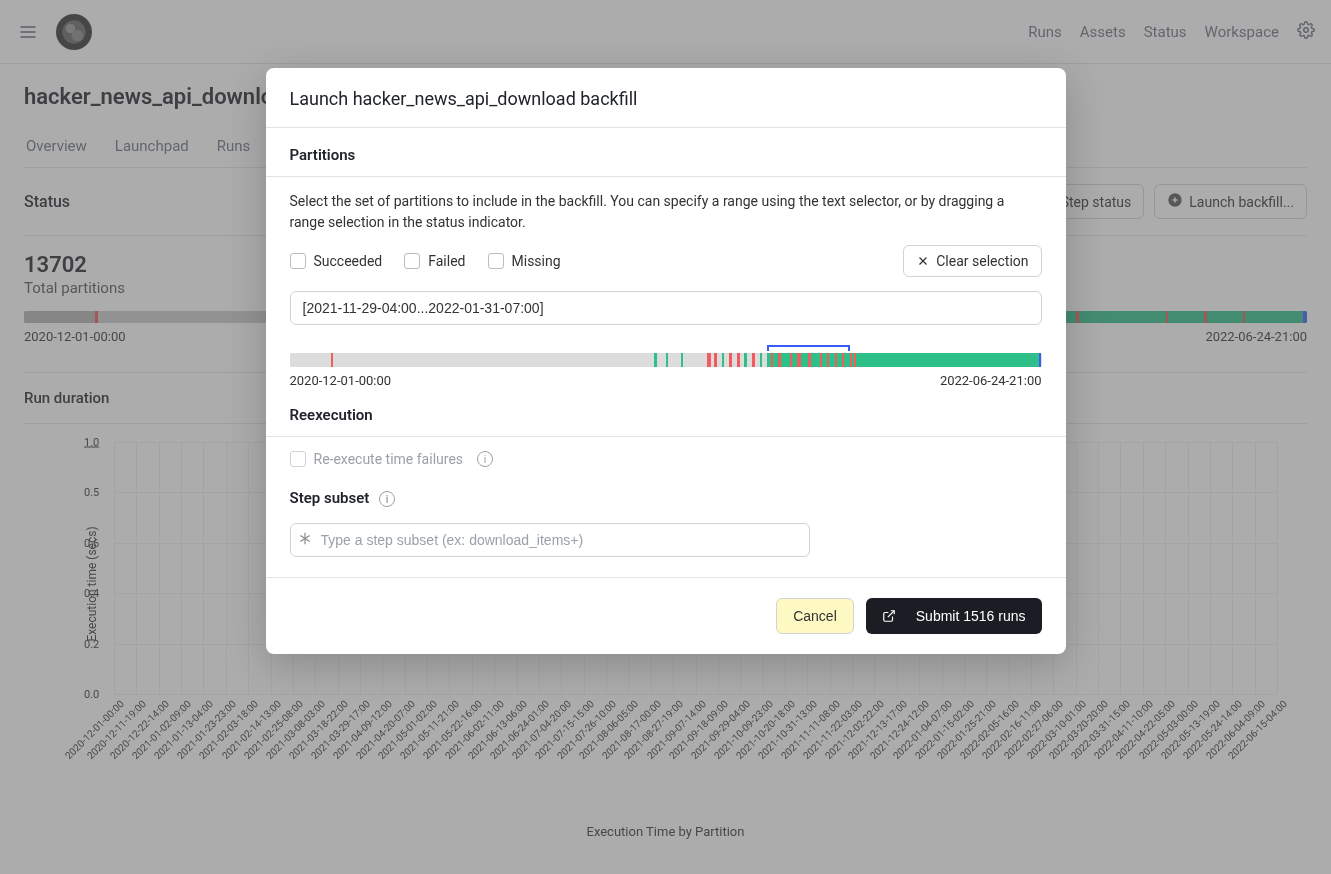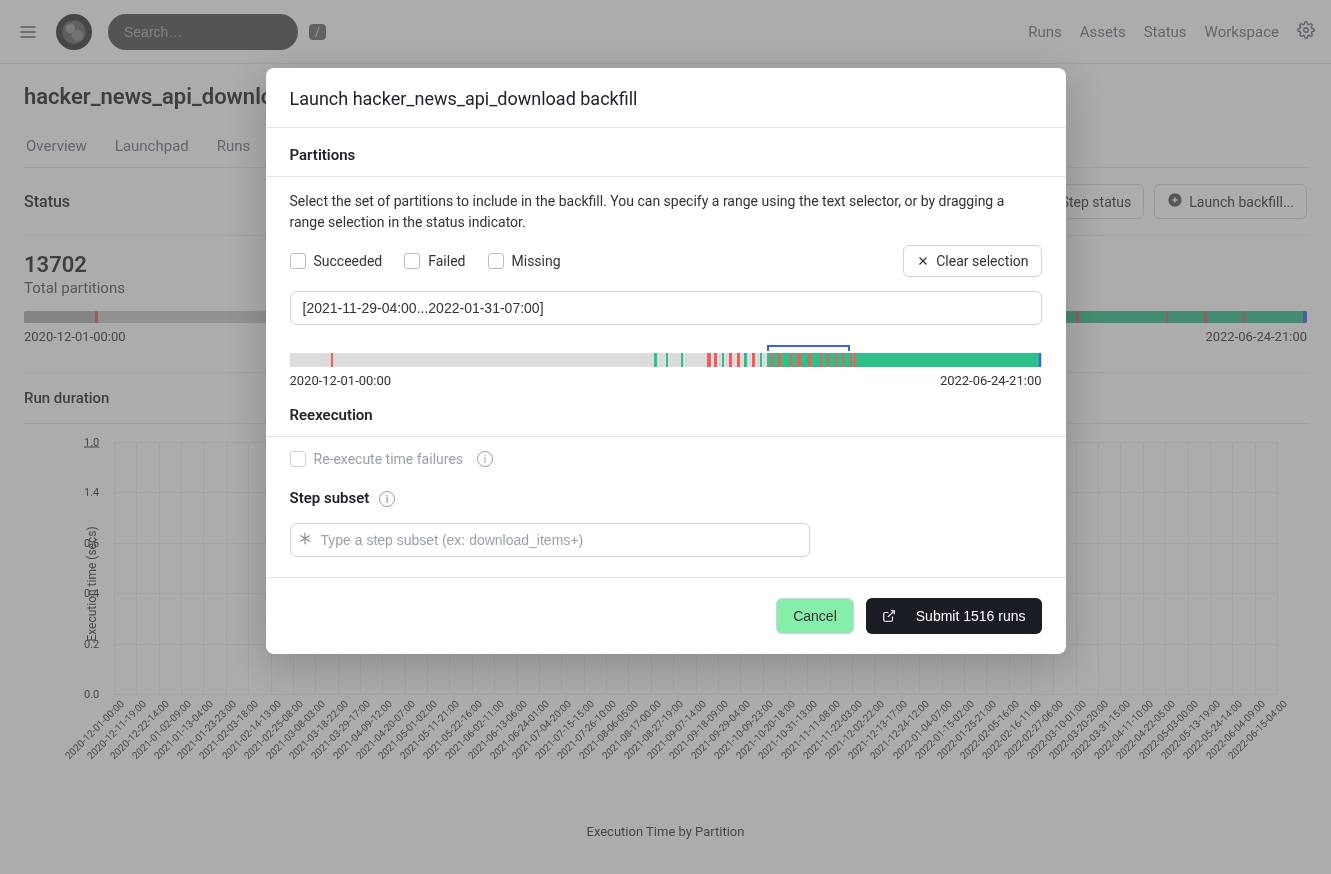--- a/index.html
+++ b/index.html
@@ -99,48 +99,40 @@
 .modal-time-labels { display:flex; justify-content:space-between; font-size:13px; color:#333; margin-top:6px; }
 
 .step-input-wrap { position:relative; width:520px; margin-top:4px;}
 .step-input { width:100%; border:1px solid #d0d4d9; border-radius:6px; padding:8px 12px 8px 30px; font-size:14px; outline:none;}
 .step-input::placeholder { color:#9aa1a8;}
 .step-icon { position:absolute; left:8px; top:50%; transform:translateY(-50%); color:#888;}
 
 .info-icon { display:inline-flex; width:16px; height:16px; border:1.3px solid #9aa1a8; border-radius:50%; align-items:center; justify-content:center; font-size:10px; color:#9aa1a8; margin-left:6px; vertical-align:middle;}
 
 .modal-footer { display:flex; justify-content:flex-end; gap:12px; padding:20px 24px; border-top:1px solid #e4e4e4; }
-.btn-secondary { border:1px solid #d0d4d9; background:#86efac; border-radius:6px; padding:9px 16px; cursor:pointer; font-size:14px; color:#333;}
+.btn-secondary { border:1px solid #d0d4d9; background:#fef9c3; border-radius:6px; padding:9px 16px; cursor:pointer; font-size:14px; color:#333;}
 .btn-primary { background:#1a1d23; color:#fff; border:none; border-radius:6px; padding:9px 16px; cursor:pointer; font-size:14px; display:inline-flex; align-items:center; gap:20px;}
 </style>
 </head>
 <body>
 
 <div class="topbar">
   <div class="menu-btn">
     <svg width="20" height="20" viewBox="0 0 24 24" fill="none" stroke="currentColor" stroke-width="2">
         <line x1="3" y1="6" x2="21" y2="6"></line>
         <line x1="3" y1="12" x2="21" y2="12"></line>
         <line x1="3" y1="18" x2="21" y2="18"></line>
       </svg>
   </div>
   <div class="logo">
     <svg width="28" height="28" viewBox="0 0 24 24">
         <circle cx="12" cy="12" r="10" fill="#666"></circle>
         <circle cx="9" cy="9" r="4" fill="#999"></circle>
         <circle cx="15" cy="15" r="5" fill="#888"></circle>
       </svg>
-  </div>
-  <div class="search-wrap">
-    <svg width="14" height="14" viewBox="0 0 24 24" fill="none" stroke="#aaa" stroke-width="2">
-        <circle cx="11" cy="11" r="7"></circle>
-        <line x1="21" y1="21" x2="16.65" y2="16.65"></line>
-      </svg>
-    <input placeholder="Search…" style="">
-    <span class="search-kbd">/</span>
   </div>
   <div class="topnav">
     <span>Runs</span>
     <span>Assets</span>
     <span>Status</span>
     <span>Workspace</span>
     <span class="gear">
       <svg width="18" height="18" viewBox="0 0 24 24" fill="none" stroke="currentColor" stroke-width="2">
           <circle cx="12" cy="12" r="3"></circle>
           <path d="M19.4 15a1.65 1.65 0 0 0 .33 1.82l.06.06a2 2 0 1 1-2.83 2.83l-.06-.06a1.65 1.65 0 0 0-1.82-.33 1.65 1.65 0 0 0-1 1.51V21a2 2 0 0 1-4 0v-.09a1.65 1.65 0 0 0-1-1.51 1.65 1.65 0 0 0-1.82.33l-.06.06a2 2 0 1 1-2.83-2.83l.06-.06a1.65 1.65 0 0 0 .33-1.82 1.65 1.65 0 0 0-1.51-1H3a2 2 0 0 1 0-4h.09a1.65 1.65 0 0 0 1.51-1 1.65 1.65 0 0 0-.33-1.82l-.06-.06a2 2 0 1 1 2.83-2.83l.06.06a1.65 1.65 0 0 0 1.82.33h0a1.65 1.65 0 0 0 1-1.51V3a2 2 0 0 1 4 0v.09a1.65 1.65 0 0 0 1 1.51h0a1.65 1.65 0 0 0 1.82-.33l.06-.06a2 2 0 1 1 2.83 2.83l-.06.06a1.65 1.65 0 0 0-.33 1.82v0a1.65 1.65 0 0 0 1.51 1H21a2 2 0 0 1 0 4h-.09a1.65 1.65 0 0 0-1.51 1z"></path>
@@ -203,21 +195,21 @@
     <div class="chart-grid" id="chart-grid">
         <div class="hline" style="top: 100%;"></div>
         <div class="ytick" style="top: 100%;">0.0</div>
         <div class="hline" style="top: 80%;"></div>
         <div class="ytick" style="top: 80%;">0.2</div>
         <div class="hline" style="top: 60%;"></div>
         <div class="ytick" style="top: 60%;">0.4</div>
         <div class="hline" style="top: 40%;"></div>
         <div class="ytick" style="top: 40%;">0.6</div>
         <div class="hline" style="top: 20%;"></div>
-        <div class="ytick" style="top: 20%;">1.4</div>
+        <div class="ytick" style="top: 20%;">0.5</div>
         <div class="hline" style="top: 0%;"></div>
         <div class="ytick" style="top: 0%; text-decoration: underline;">1.0</div>
         <div class="vline" style="left: 0%;"></div>
         <div class="vline" style="left: 1.92308%;"></div>
         <div class="vline" style="left: 3.84615%;"></div>
         <div class="vline" style="left: 5.76923%;"></div>
         <div class="vline" style="left: 7.69231%;"></div>
         <div class="vline" style="left: 9.61538%;"></div>
         <div class="vline" style="left: 11.5385%;"></div>
         <div class="vline" style="left: 13.4615%;"></div>

